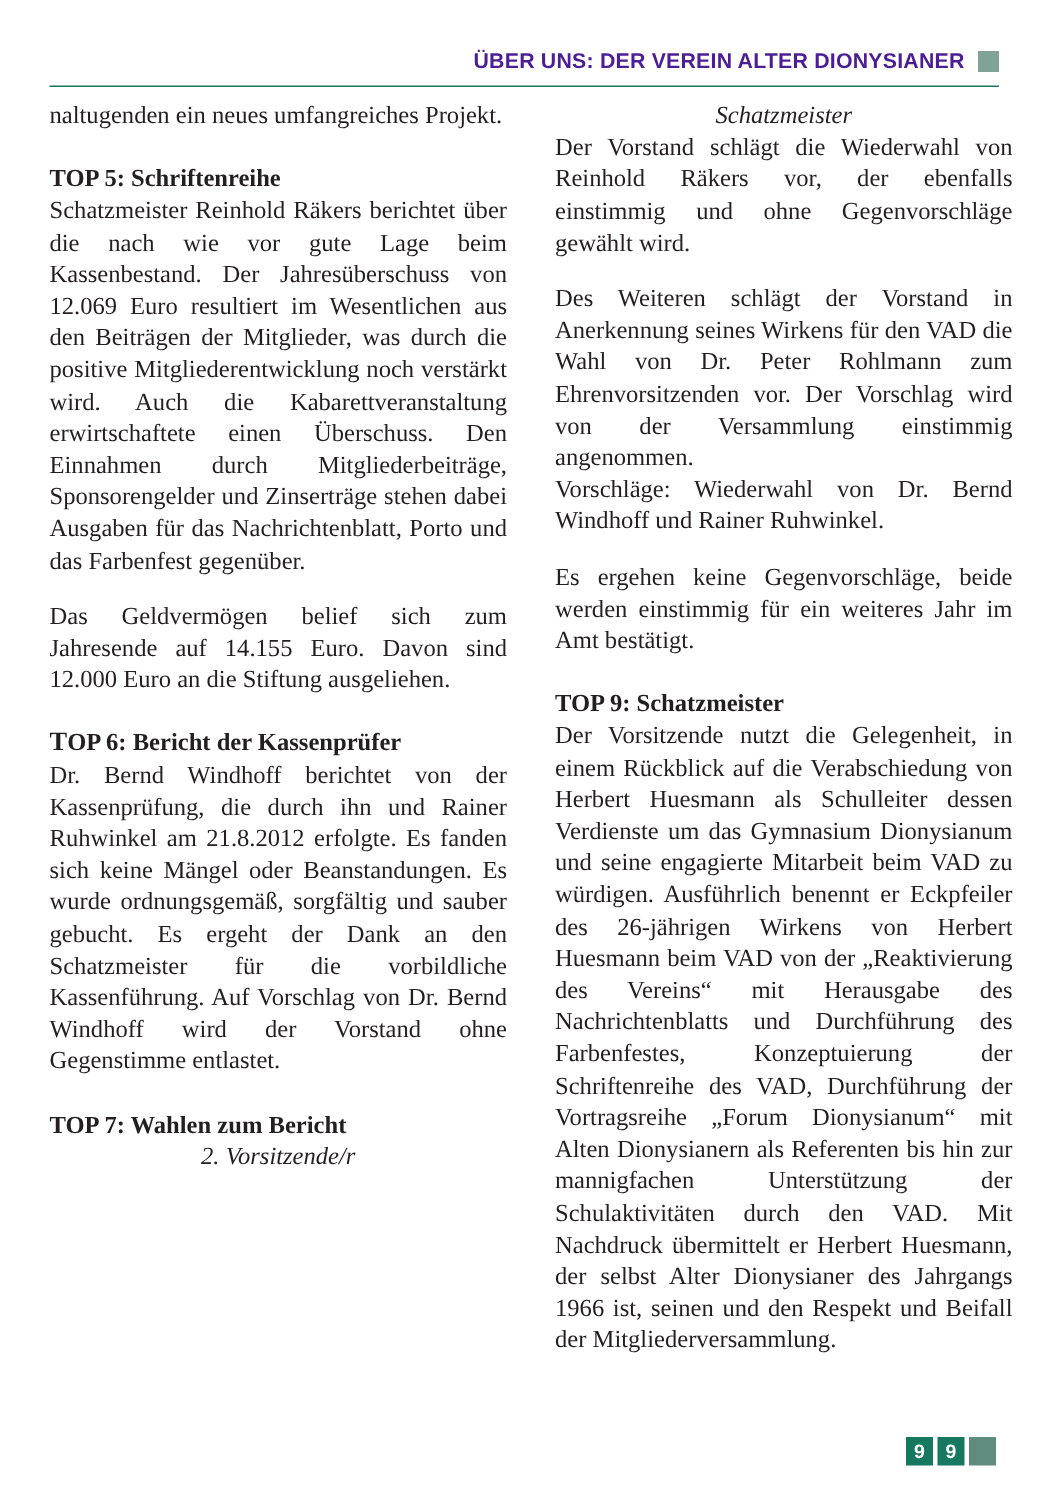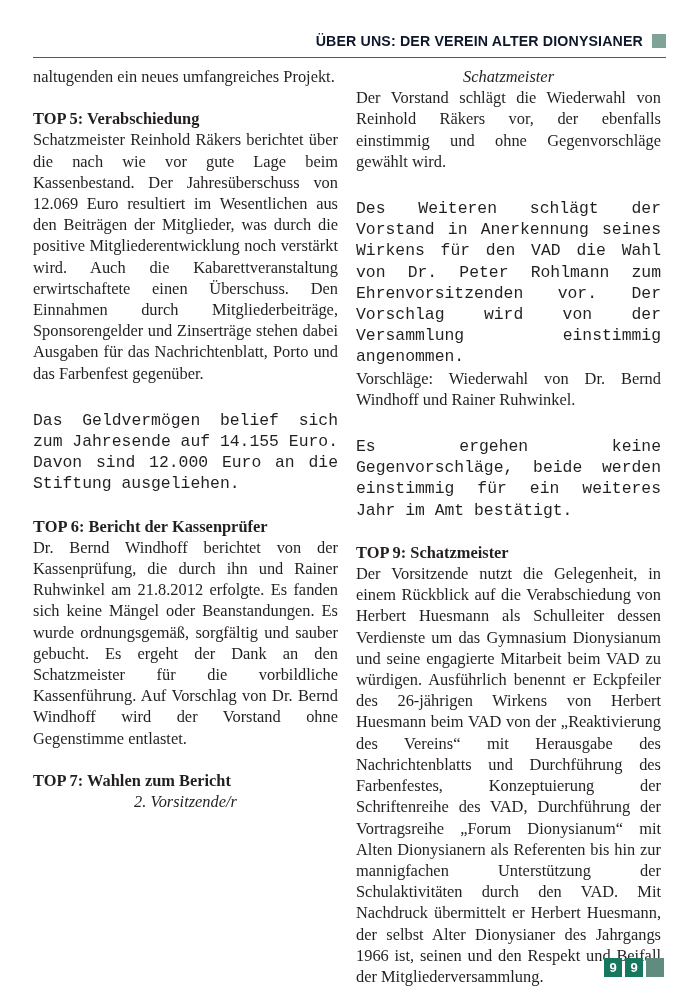--- a/index.html
+++ b/index.html
@@ -32,21 +32,21 @@
     display: flex;
     align-items: center;
     justify-content: flex-end;
     gap: 9px;
   }
   .running-head .rh-text {
     font-family: "Liberation Sans", "DejaVu Sans", sans-serif;
     font-weight: bold;
     font-size: 14.2px;
     letter-spacing: 0.15px;
-    color: #0f172a;
+    color: #4c1d95;
     white-space: nowrap;
     line-height: 1;
   }
   .running-head .rh-square {
     width: 14px;
     height: 14px;
     background: #7fa396;
     display: inline-block;
     flex: 0 0 auto;
   }
@@ -60,39 +60,38 @@
   }
 
   
   .columns {
     position: absolute;
     left: 33px;
     top: 66px;
     width: 635px;
     height: 880px;
     display: flex;
-    gap: 18px;
+    gap: 32px;
   }
   .col {
     width: 305px;
     flex: 0 0 305px;
   }
 
   p {
     margin: 0;
     font-size: 16.4px;
     line-height: 21.2px;
     text-align: justify;
     text-justify: inter-word;
     hyphens: manual;
     -webkit-hyphens: manual;
   }
   p.gap {
-    margin-top: 26px;
-    font-family: Liberation Mono, monospace;
+    margin-top: 16px;
   }
   h3 {
     margin: 0;
     font-size: 16.4px;
     line-height: 21.2px;
     font-weight: bold;
     text-align: left;
   }
   h3.spaced {
     margin-top: 21px;
@@ -146,21 +145,21 @@
   </div>
 
   <div class="rule"></div>
 
   <div class="columns">
 
     <div class="col">
 
       <p>naltugenden ein neues umfangreiches Projekt.</p>
 
-      <h3 class="spaced">TOP 5: Verabschiedung</h3>
+      <h3 class="spaced">TOP 5: Schriftenreihe</h3>
       <p>Schatzmeister Reinhold Räkers berichtet über die nach wie vor gute Lage beim Kassenbestand. Der Jahresüberschuss von 12.069 Euro resultiert im Wesentlichen aus den Beiträgen der Mitglieder, was durch die positive Mitgliederentwicklung noch verstärkt wird. Auch die Kabarettveranstaltung erwirtschaftete einen Überschuss. Den Einnahmen durch Mitgliederbeiträge, Sponsorengelder und Zinserträge stehen dabei Ausgaben für das Nachrichtenblatt, Porto und das Farbenfest gegenüber.</p>
 
       <p class="gap">Das Geldvermögen belief sich zum Jahresende auf 14.155 Euro. Davon sind 12.000 Euro an die Stiftung ausgeliehen.</p>
 
       <h3 class="spaced"><span class="bigt">T</span><span>OP 6:  Bericht der Kassenprüfer</span></h3>
       <p>Dr. Bernd Windhoff berichtet von der Kassenprüfung, die durch ihn und Rainer Ruhwinkel am 21.8.2012 erfolgte. Es fanden sich keine Mängel oder Beanstandungen. Es wurde ordnungsgemäß, sorgfältig und sauber gebucht. Es ergeht der Dank an den Schatzmeister für die vorbildliche Kassenführung. Auf Vorschlag von Dr. Bernd Windhoff wird der Vorstand ohne Gegenstimme entlastet.</p>
 
       <h3 class="spaced">TOP 7: Wahlen zum Bericht</h3>
       <h4>2. Vorsitzende/r</h4>
 

